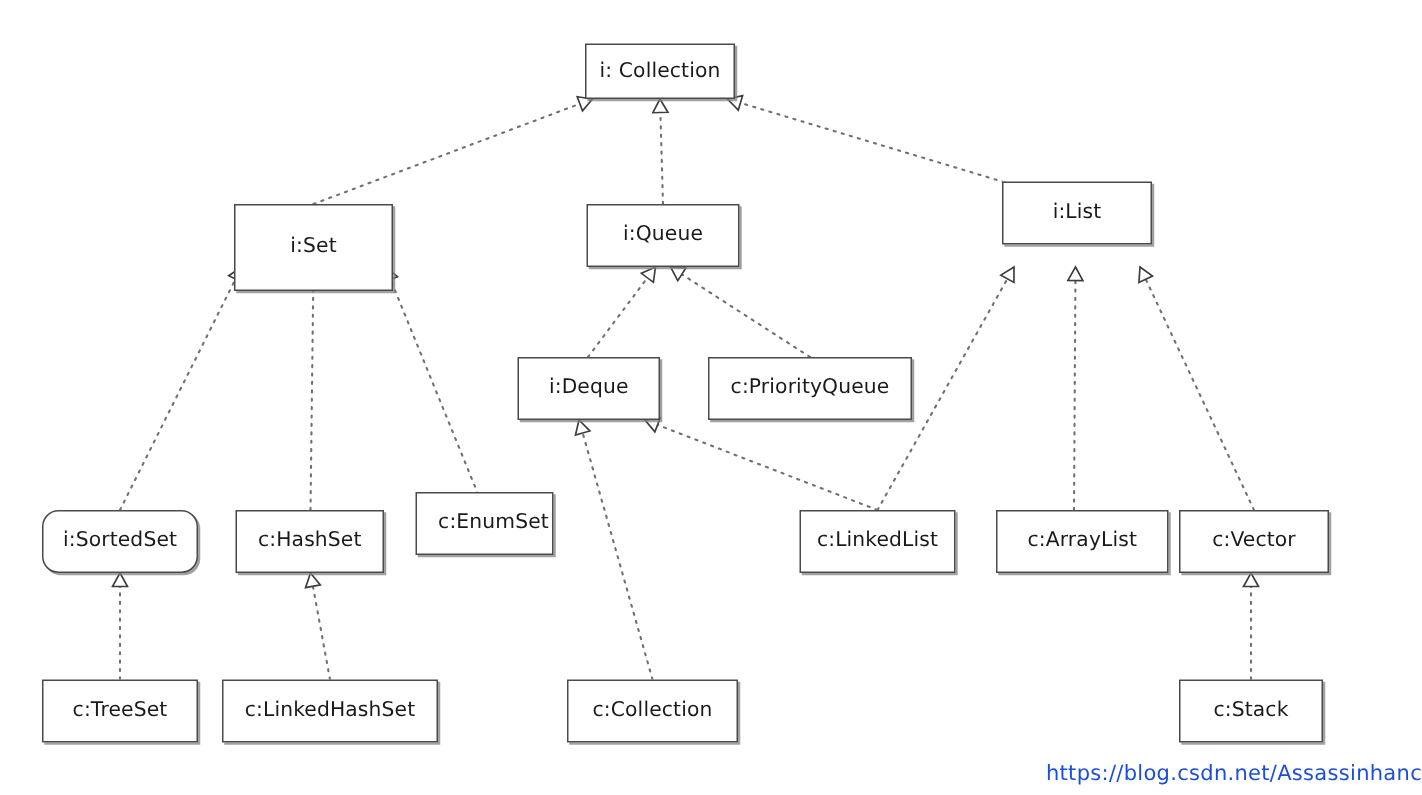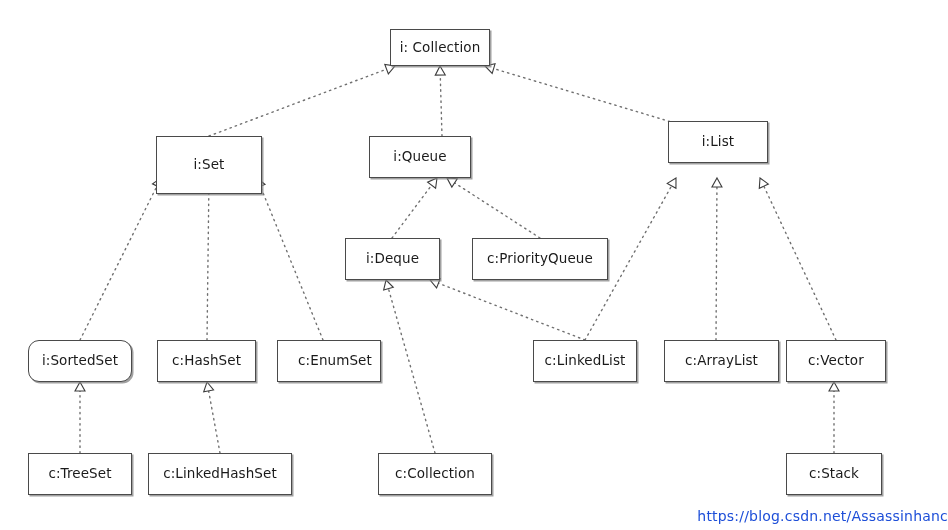--- a/index.html
+++ b/index.html
@@ -133,39 +133,39 @@
       </g>
     </svg>
 
   <div id="node-layer">
       <div class="uml-node" style="left: 390px; top: 29px; width: 100px; height: 37px; align-items: center;">
         <span class="node-label">i: Collection</span>
       </div>
       <div class="uml-node" style="left: 156px; top: 136px; width: 106px; height: 58px;">
         <span class="node-label">i:Set</span>
       </div>
-      <div class="uml-node" style="left: 369px; top: 136px; width: 102px; height: 42px;">
+      <div class="uml-node" style="left: 391px; top: 136px; width: 102px; height: 42px;">
         <span class="node-label">i:Queue</span>
       </div>
       <div class="uml-node" style="left: 668px; top: 121px; width: 100px; height: 42px;">
         <span class="node-label">i:List</span>
       </div>
       <div class="uml-node" style="left: 345px; top: 238px; width: 95px; height: 42px;">
         <span class="node-label">i:Deque</span>
       </div>
       <div class="uml-node" style="left: 472px; top: 238px; width: 136px; height: 42px;">
         <span class="node-label">c:PriorityQueue</span>
       </div>
       <div class="uml-node" style="left: 28px; top: 340px; width: 104px; height: 42px; border-radius: 11px;">
         <span class="node-label">i:SortedSet</span>
       </div>
       <div class="uml-node" style="left: 157px; top: 340px; width: 99px; height: 42px;">
         <span class="node-label">c:HashSet</span>
       </div>
-      <div class="uml-node" style="left: 277px; top: 340px; width: 104px; height: 42px; padding-left: 12px;">
+      <div class="uml-node" style="left: 277px; top: 328px; width: 92px; height: 42px; padding-left: 12px;">
         <span class="node-label">c:EnumSet</span>
       </div>
       <div class="uml-node" style="left: 533px; top: 340px; width: 104px; height: 42px;">
         <span class="node-label">c:LinkedList</span>
       </div>
       <div class="uml-node" style="left: 664px; top: 340px; width: 115px; height: 42px;">
         <span class="node-label">c:ArrayList</span>
       </div>
       <div class="uml-node" style="left: 786px; top: 340px; width: 100px; height: 42px;">
         <span class="node-label">c:Vector</span>

